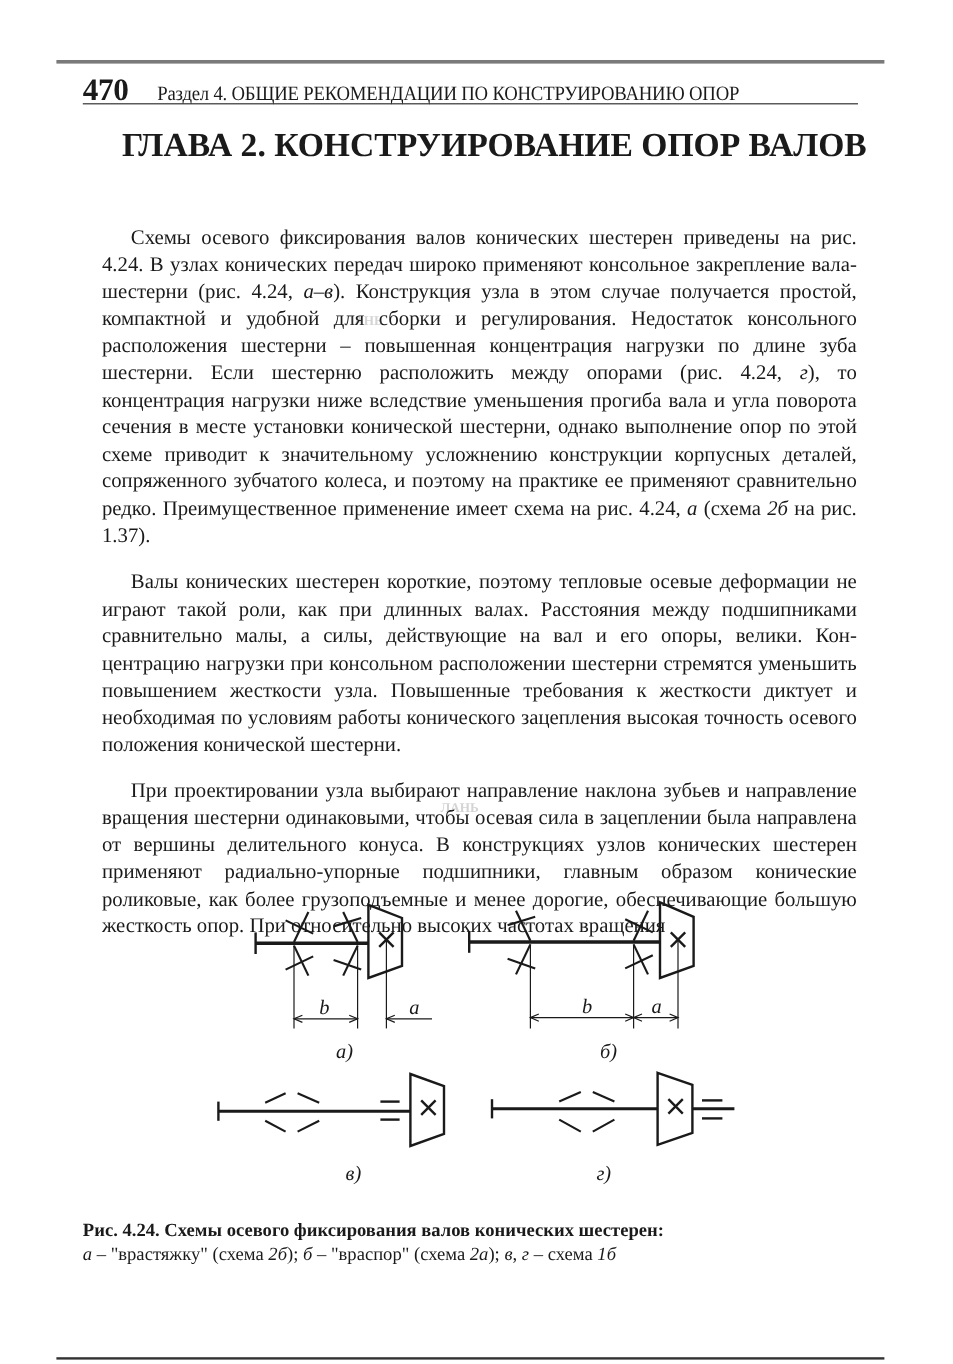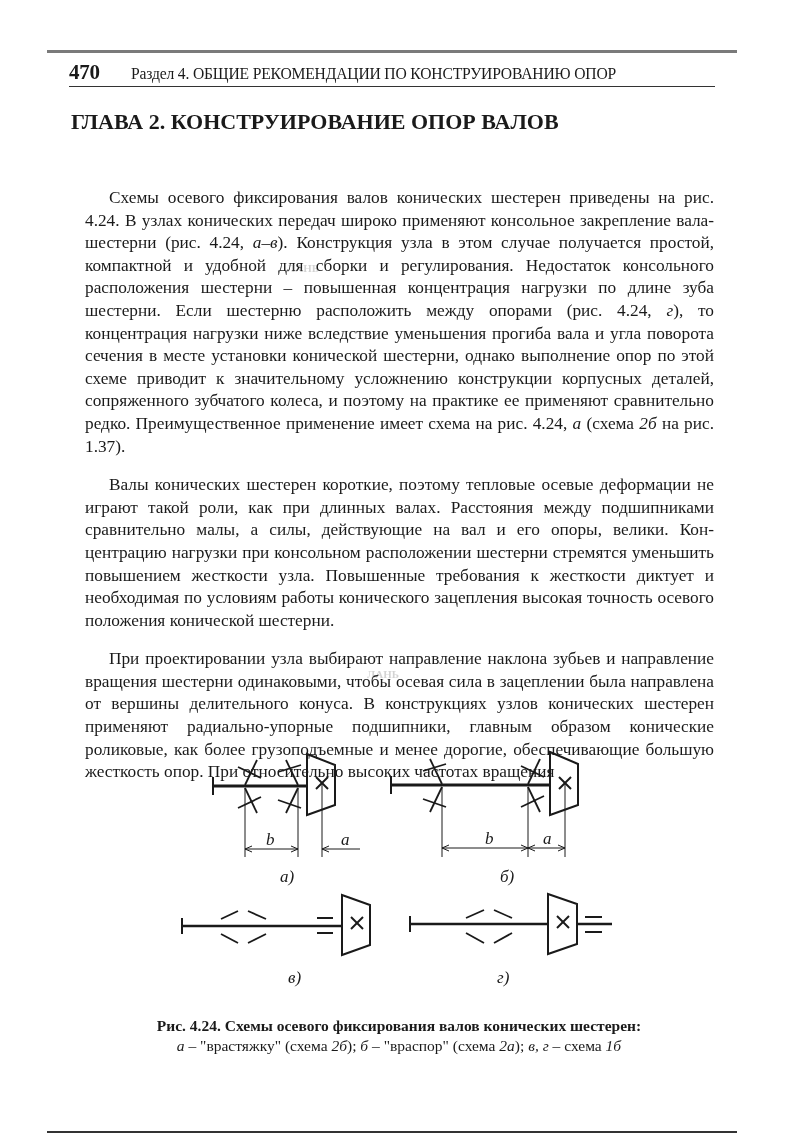--- a/index.html
+++ b/index.html
@@ -2,33 +2,33 @@
 <html><head>
 <meta charset="utf-8">
 <style>
   html, body { margin: 0; padding: 0; background: #ffffff; }
   body { width: 794px; height: 1137px; position: relative; overflow: hidden;
          font-family: "Liberation Serif", "DejaVu Serif", serif; color: #1a1a1a; }
   .rule-top { position: absolute; left: 47px; top: 50px; width: 690px; height: 3px; background: #7a7a7a; }
   .rule-head { position: absolute; left: 69px; top: 86px; width: 646px; height: 1px; background: #333; }
   .rule-bottom { position: absolute; left: 47px; top: 1131px; width: 690px; height: 2px; background: #333; }
   .running-head { position: absolute; left: 69px; top: 60px; width: 650px; height: 24px; white-space: nowrap; }
-  .page-num { font-weight: bold; font-size: 21px; display: inline-block; width: 62px; letter-spacing: -0.3px; }
+  .page-num { font-weight: bold; font-size: 26px; display: inline-block; width: 62px; letter-spacing: -0.3px; }
   .section-title { font-size: 17px; letter-spacing: -0.2px; transform: scaleX(0.92); transform-origin: left center; display: inline-block; }
-  .chapter-title { position: absolute; left: 71px; width: 660px; top: 108px; 
-                   font-weight: bold; font-size: 22px; line-height: 27px; }
+  .chapter-title { position: absolute; left: 82px; width: 660px; top: 108px; text-align: center;
+                   font-weight: bold; font-size: 28px; line-height: 27px; }
   .chapter-title div { white-space: nowrap; }
   .body-text { position: absolute; left: 69px; width: 661px; top: 171px; font-size: 17.3px; line-height: 22.6px;
                text-align: justify; hyphens: manual; }
   .body-text p { margin: 16px; text-indent: 24px; }
   .body-text i { font-style: italic; }
   .figure { position: absolute; left: 0; top: 0; width: 794px; height: 1137px; pointer-events: none; }
   .figure svg { position: absolute; left: 0; top: 0; }
   .fig-label { position: absolute; font-style: italic; font-size: 17px; }
-  .caption { position: absolute; left: 69px; width: 660px; top: 1016px; text-align: center; }
+  .caption { position: absolute; left: 69px; width: 660px; top: 1016px; }
   .caption-title { font-weight: bold; font-size: 15.5px; line-height: 20px; white-space: nowrap; }
   .caption-desc { font-size: 15.5px; line-height: 20px; white-space: nowrap; }
   .caption-desc i { font-style: italic; }
   .watermark { position: absolute; opacity: 0.28; color: #666; font-weight: bold; font-family: Liberation Serif, serif; font-size: 11px; }
 </style>
 </head>
 <body>
 
 <div class="rule-top"></div>
 

